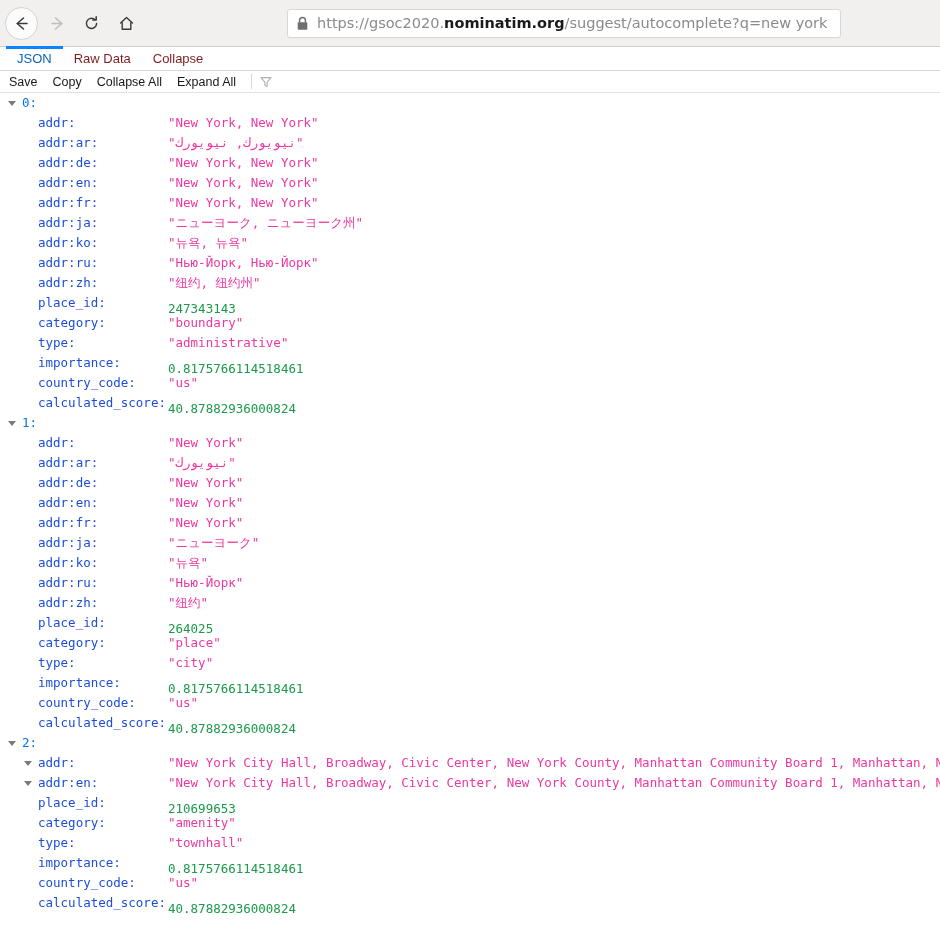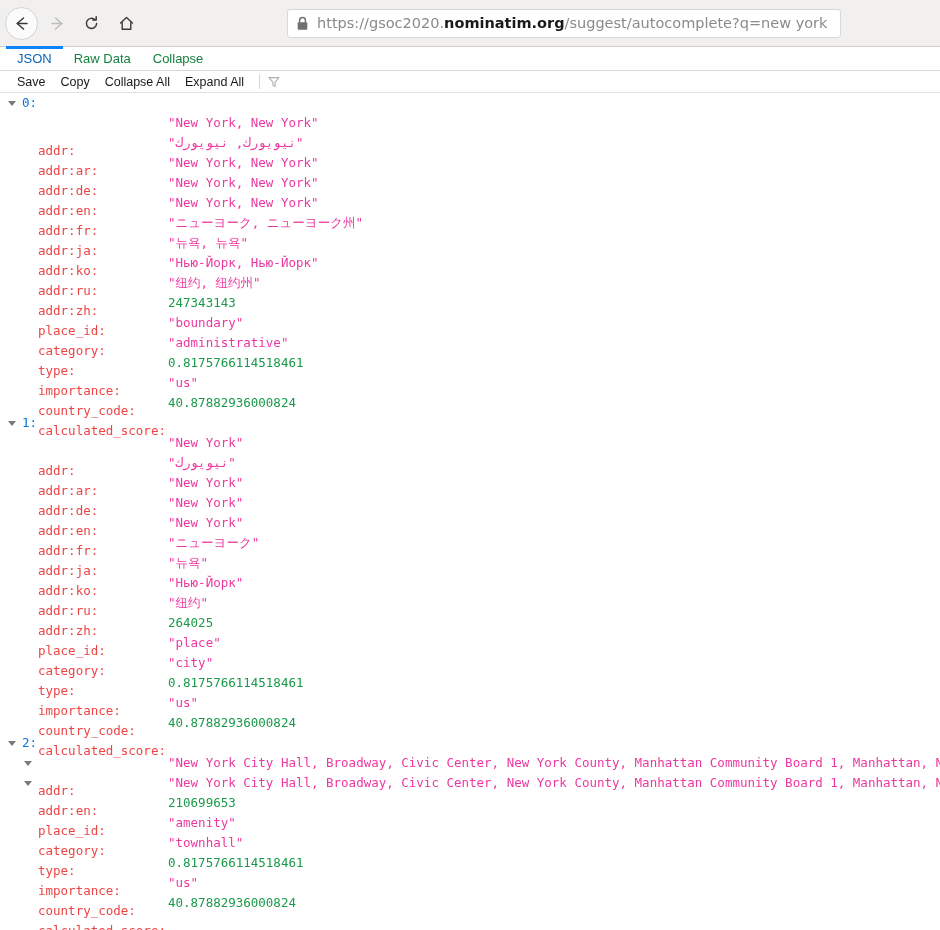--- a/index.html
+++ b/index.html
@@ -63,39 +63,39 @@
     width: 940px; height: 24px;
     background: #ffffff;
     border-bottom: 1px solid #d8d8d8;
     display: flex; align-items: stretch;
     padding-left: 6px;
   }
   .devtab {
     display: flex; align-items: center;
     padding: 0 11px;
     font-size: 13px;
-    color: #15803d;
+    color: #7f1d1d;
     font-family: "Liberation Sans", sans-serif;
     position: relative;
   }
   .devtab.active { color: #0a63b8; }
   .devtab.active::after {
     content: ""; position: absolute;
     left: 0; right: 0; top: -1px; height: 3px;
     background: #0a84ff;
   }
 
   
   .jsonbar {
     position: absolute; top: 71px; left: 0;
     width: 940px; height: 22px;
     background: #ffffff;
     border-bottom: 1px solid #e2e2e2;
     display: flex; align-items: center;
-    padding-left: 17px;
+    padding-left: 9px;
   }
   .jsonbtn {
     font-size: 12.5px; color: #18181a;
     margin-right: 15px; white-space: nowrap;
   }
   .jsonbar-sep {
     width: 1px; height: 15px; background: #d6d6d6;
     margin-right: 8px;
   }
   .filterbox { display: flex; align-items: center; }
@@ -127,26 +127,25 @@
   }
   .tri-idx { left: 8px; }
   .tri-key { left: 24px; }
 
   .idxlabel {
     position: absolute; left: 22px;
     color: #0074e8;
   }
   .key {
     position: absolute; left: 38px;
-    color: #ef4444;
-    margin-top: 28px;
+    color: #1d4ed8;
   }
   .val { position: absolute; left: 168px; }
   .val.str { color: #ec38a0; }
-  .val.num { color: #1a9a4a; }
+  .val.num { color: #1a9a4a; margin-top: 6px; }
   .val.rtl { direction: rtl; unicode-bidi: bidi-override; }
 </style>
 </head>
 <body>
 
 <div class="tabstrip-sliver"></div>
 
 <div class="navbar">
 
   <div class="nav-btn nav-back">

